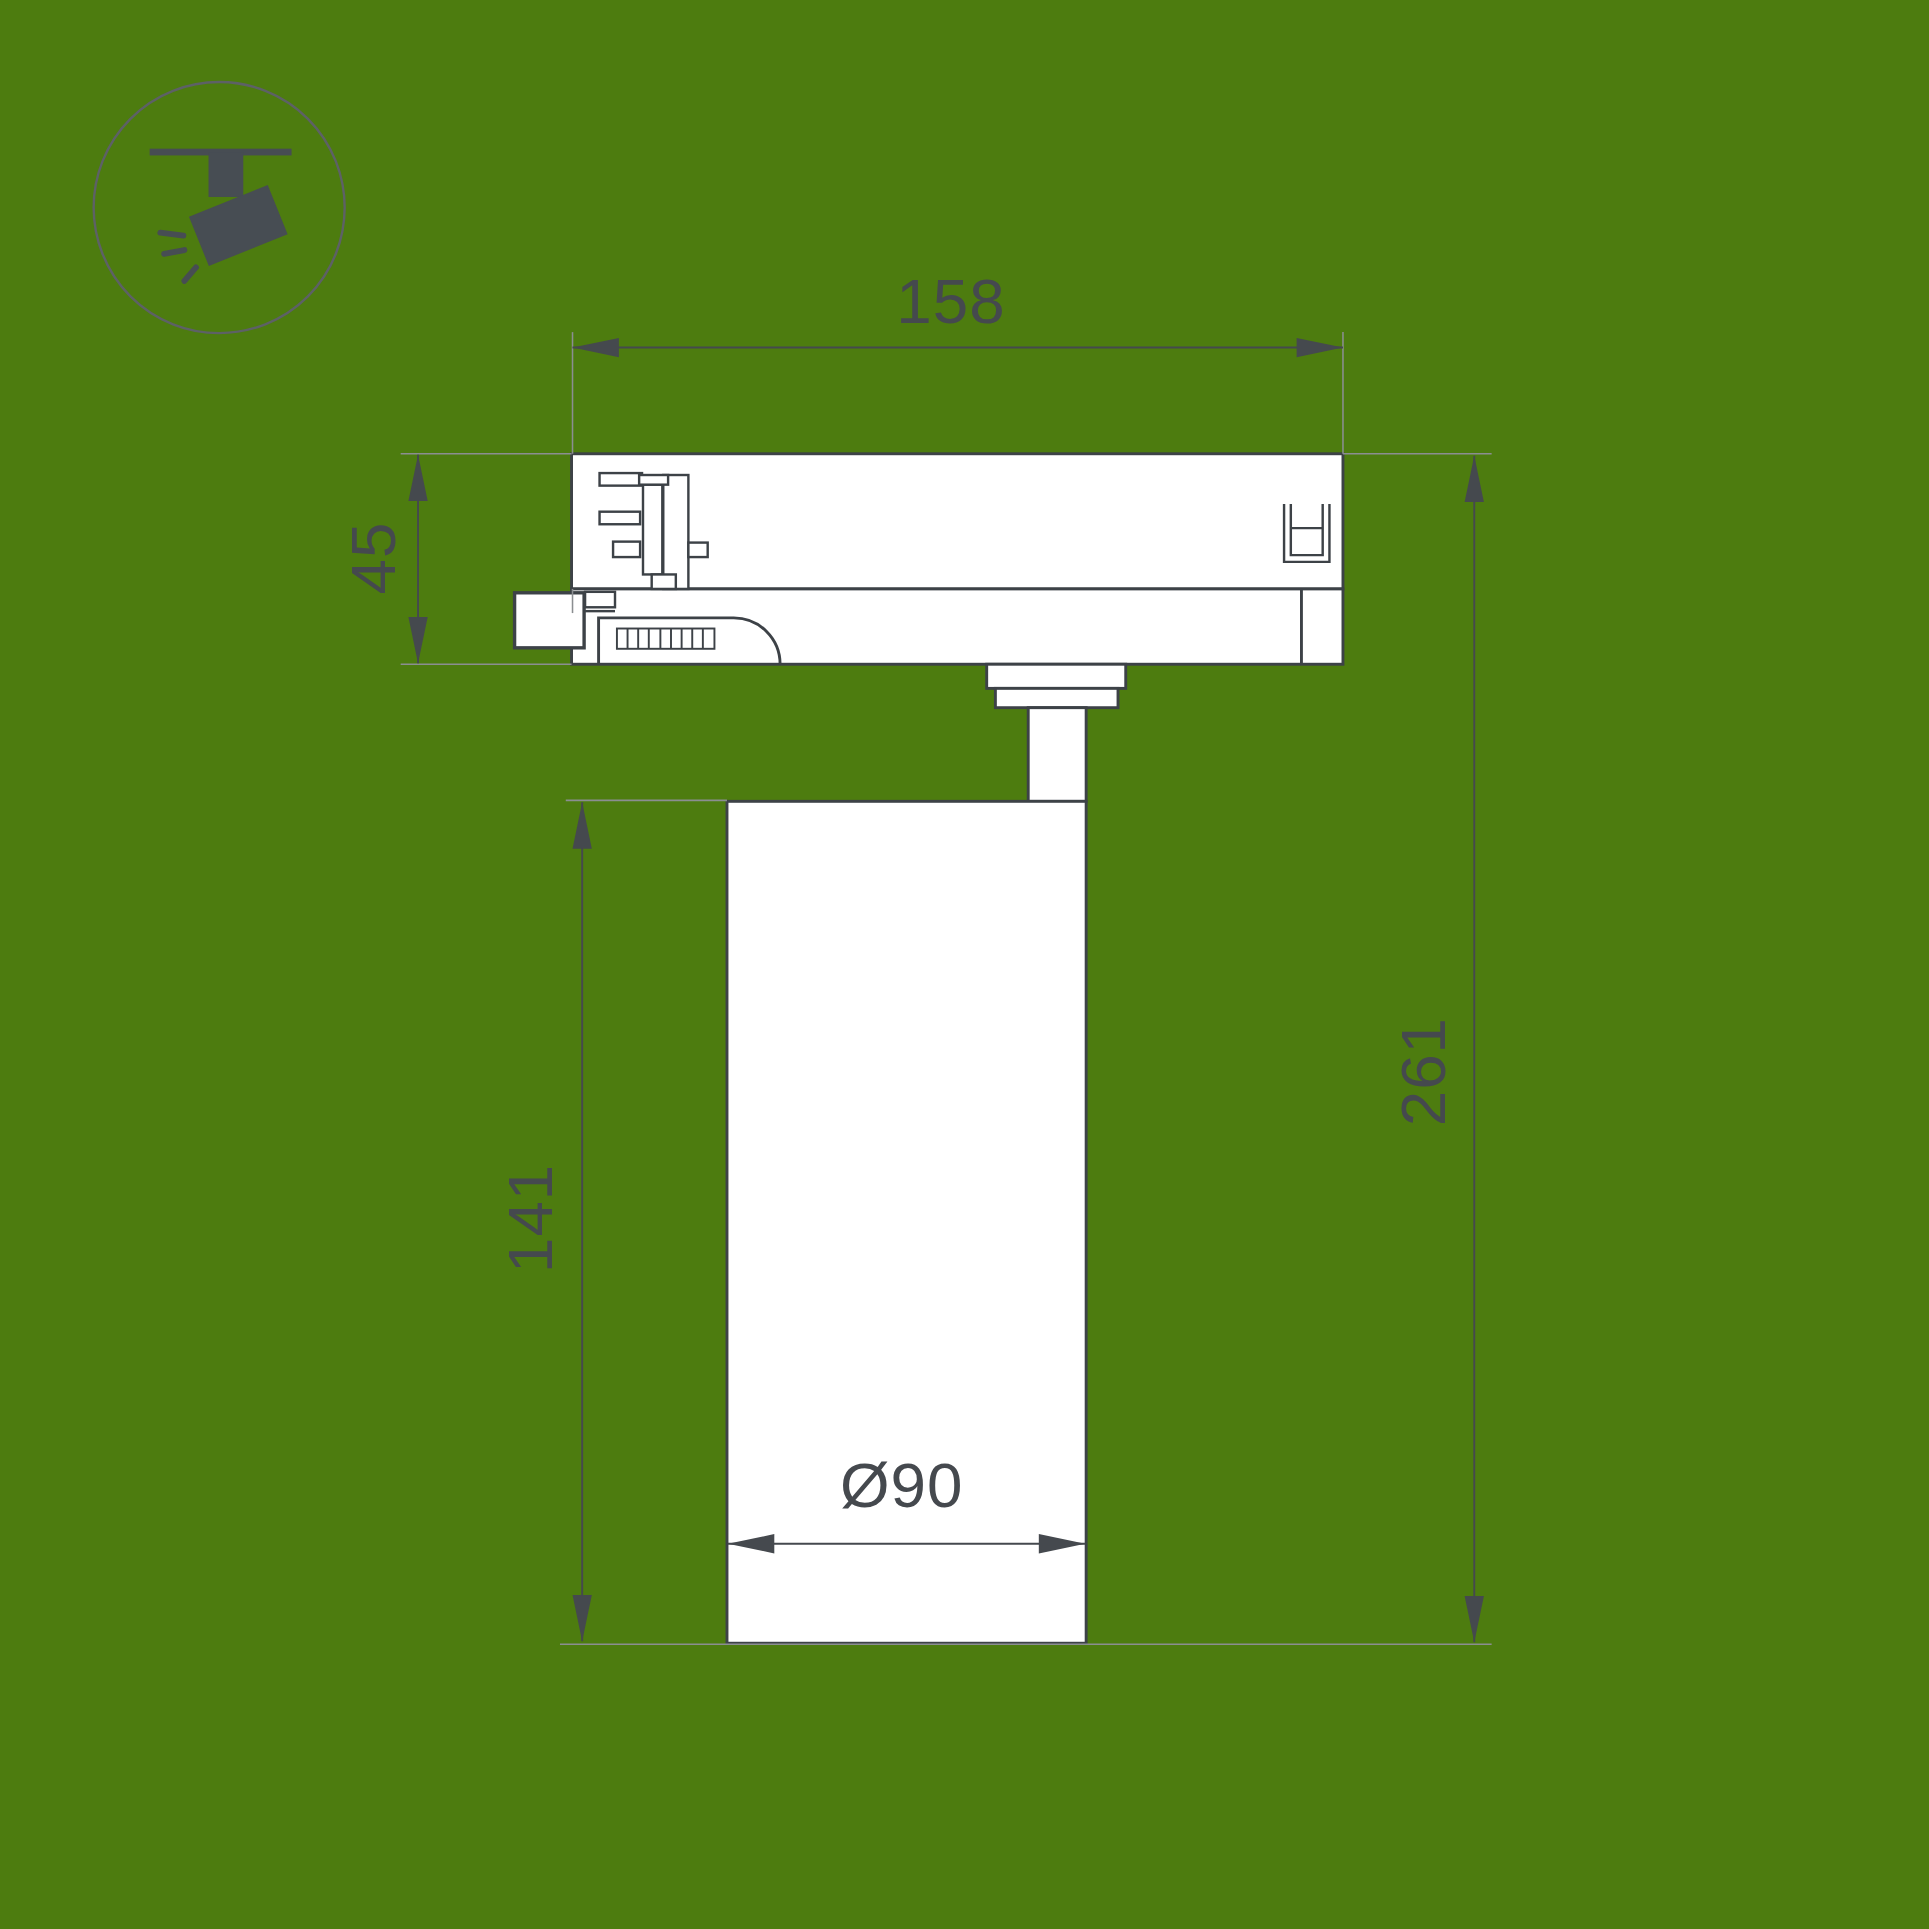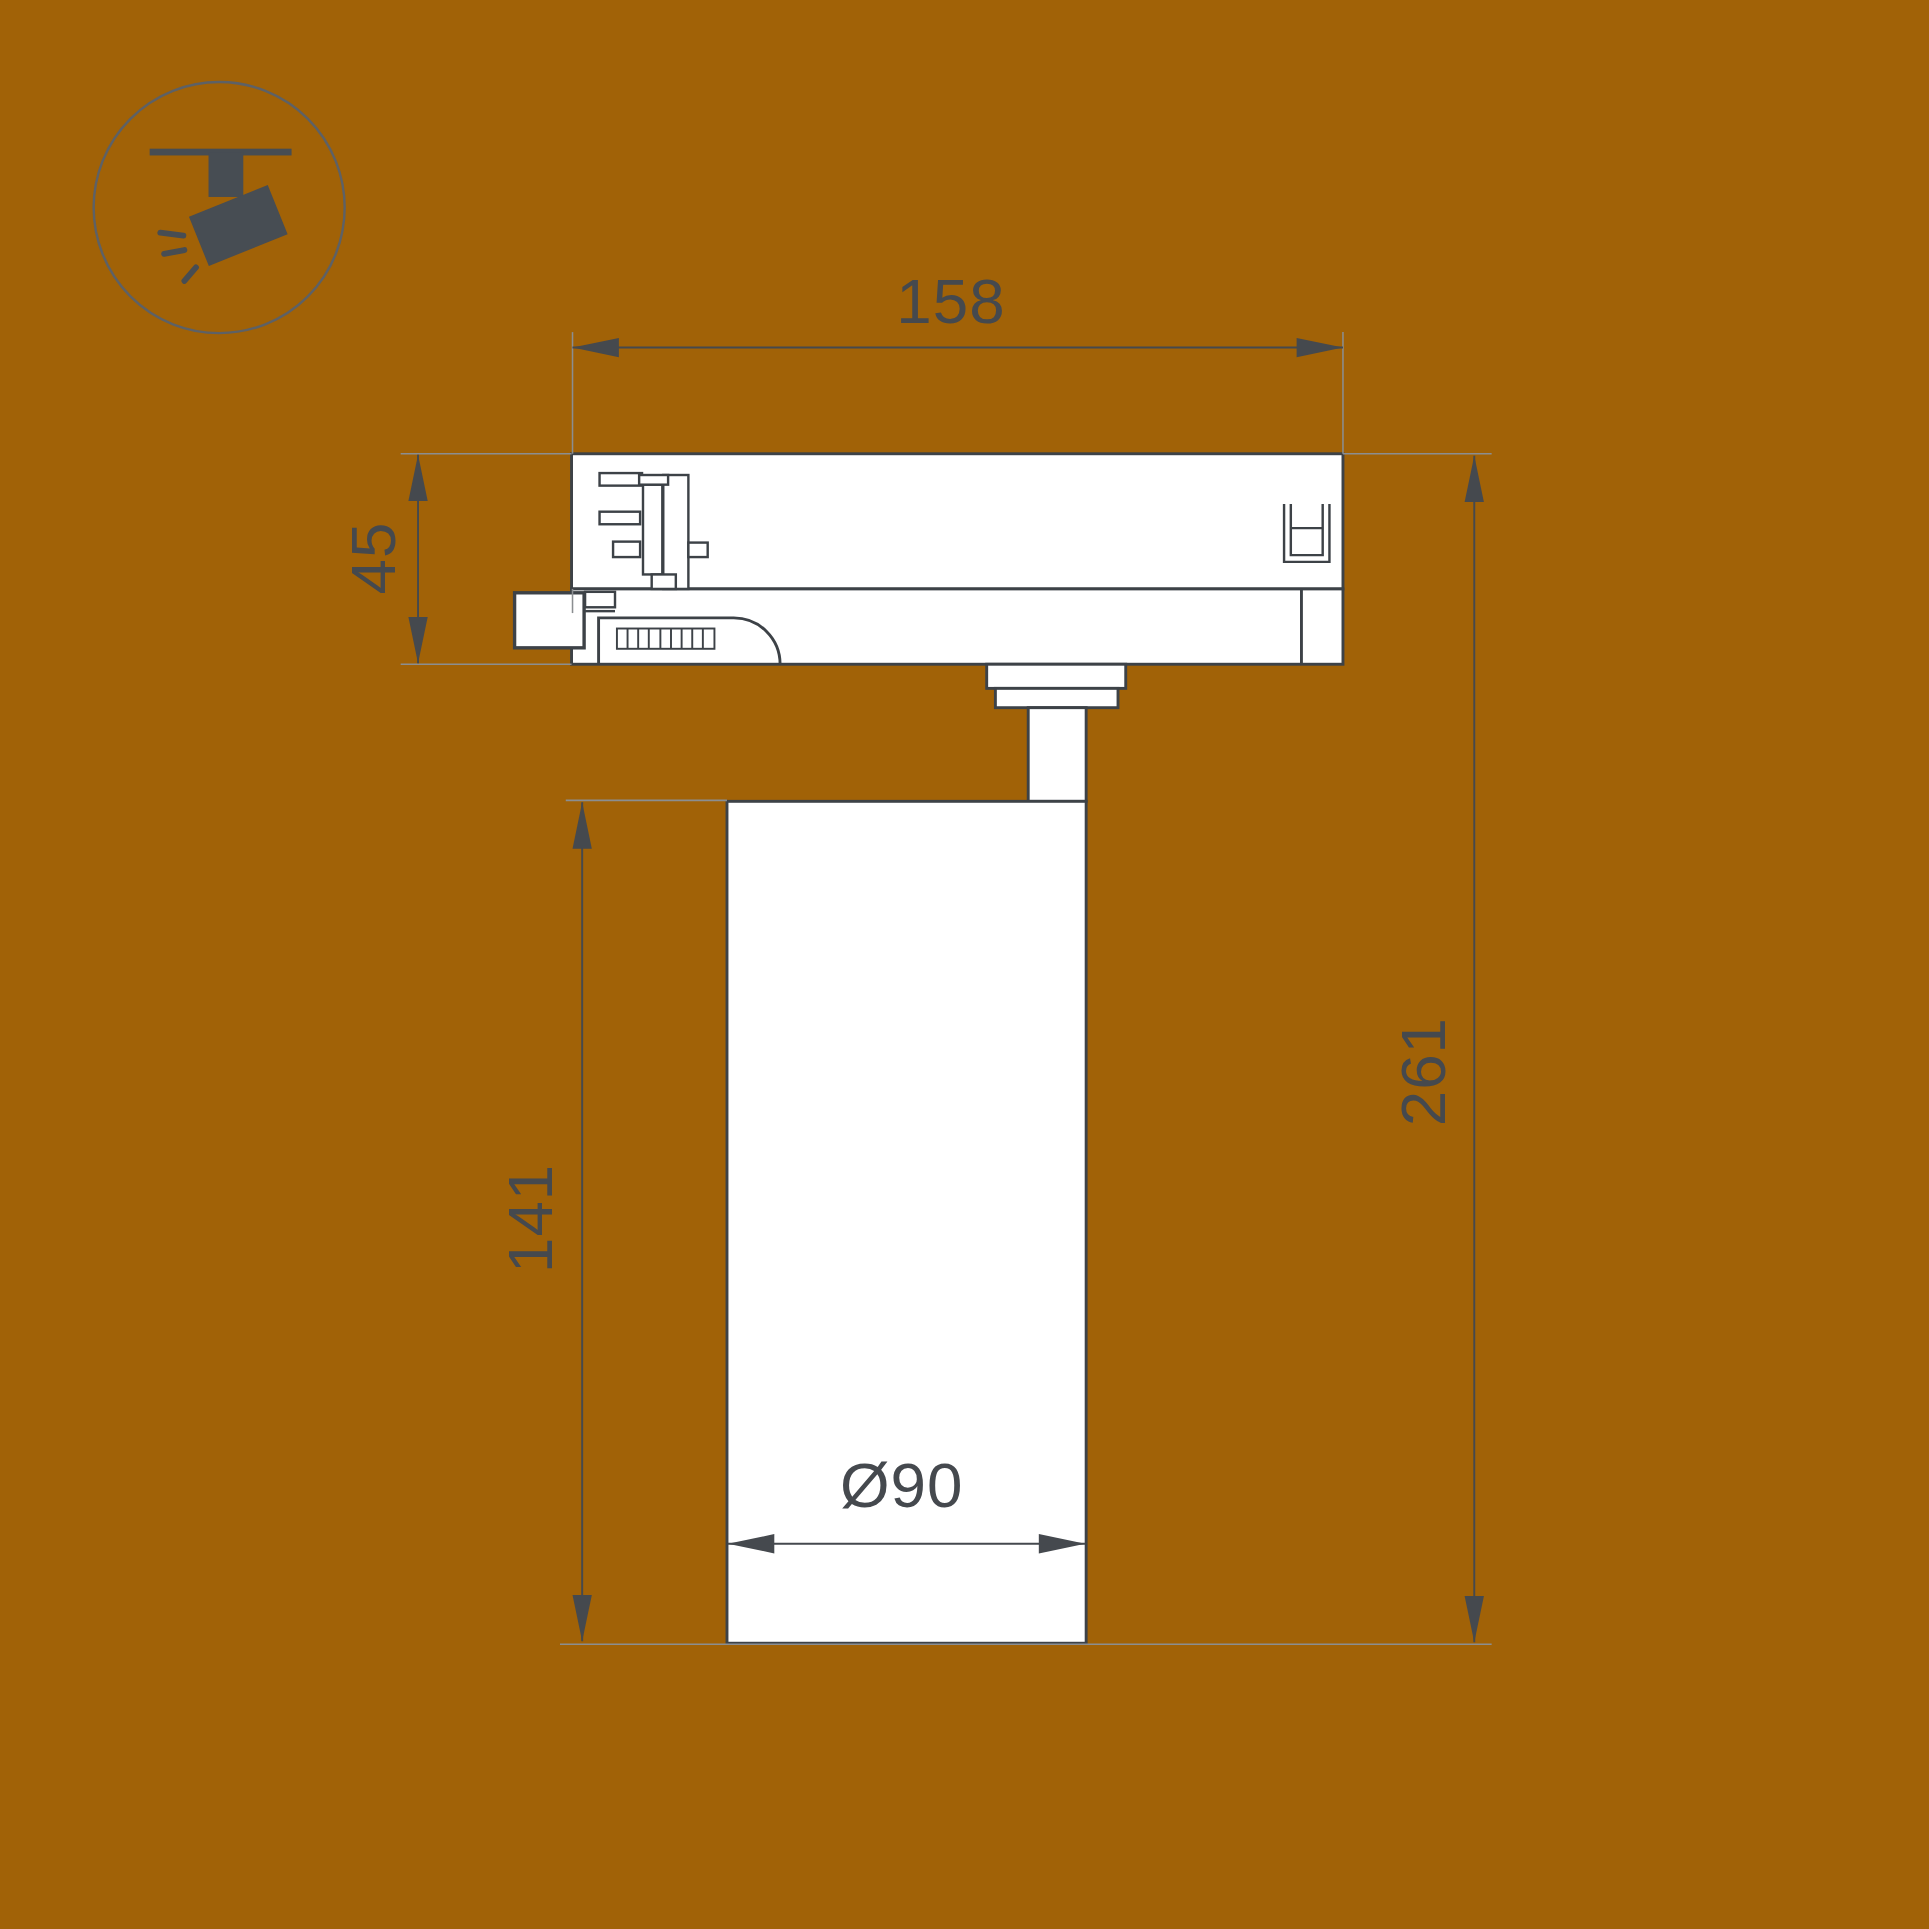--- a/index.html
+++ b/index.html
@@ -1,16 +1,16 @@
 <!DOCTYPE html>
 <html><head>
 <meta charset="utf-8">
 <style>
   html,body{margin:0;padding:0;background:#ffffff;}
-  .page{width:1929px;height:1929px;background:#a16207;position:relative;overflow:hidden;}
+  .page{width:1929px;height:1929px;background:#4d7c0f;position:relative;overflow:hidden;}
   svg{display:block;}
   text{font-family:"Liberation Sans","DejaVu Sans",sans-serif;font-size:66px;font-weight:300;letter-spacing:1px;}
 </style>
 </head>
 <body>
 
 <div class="page">
 <svg viewBox="0 0 1998 1998" width="1929" height="1929">
 
   <g>

